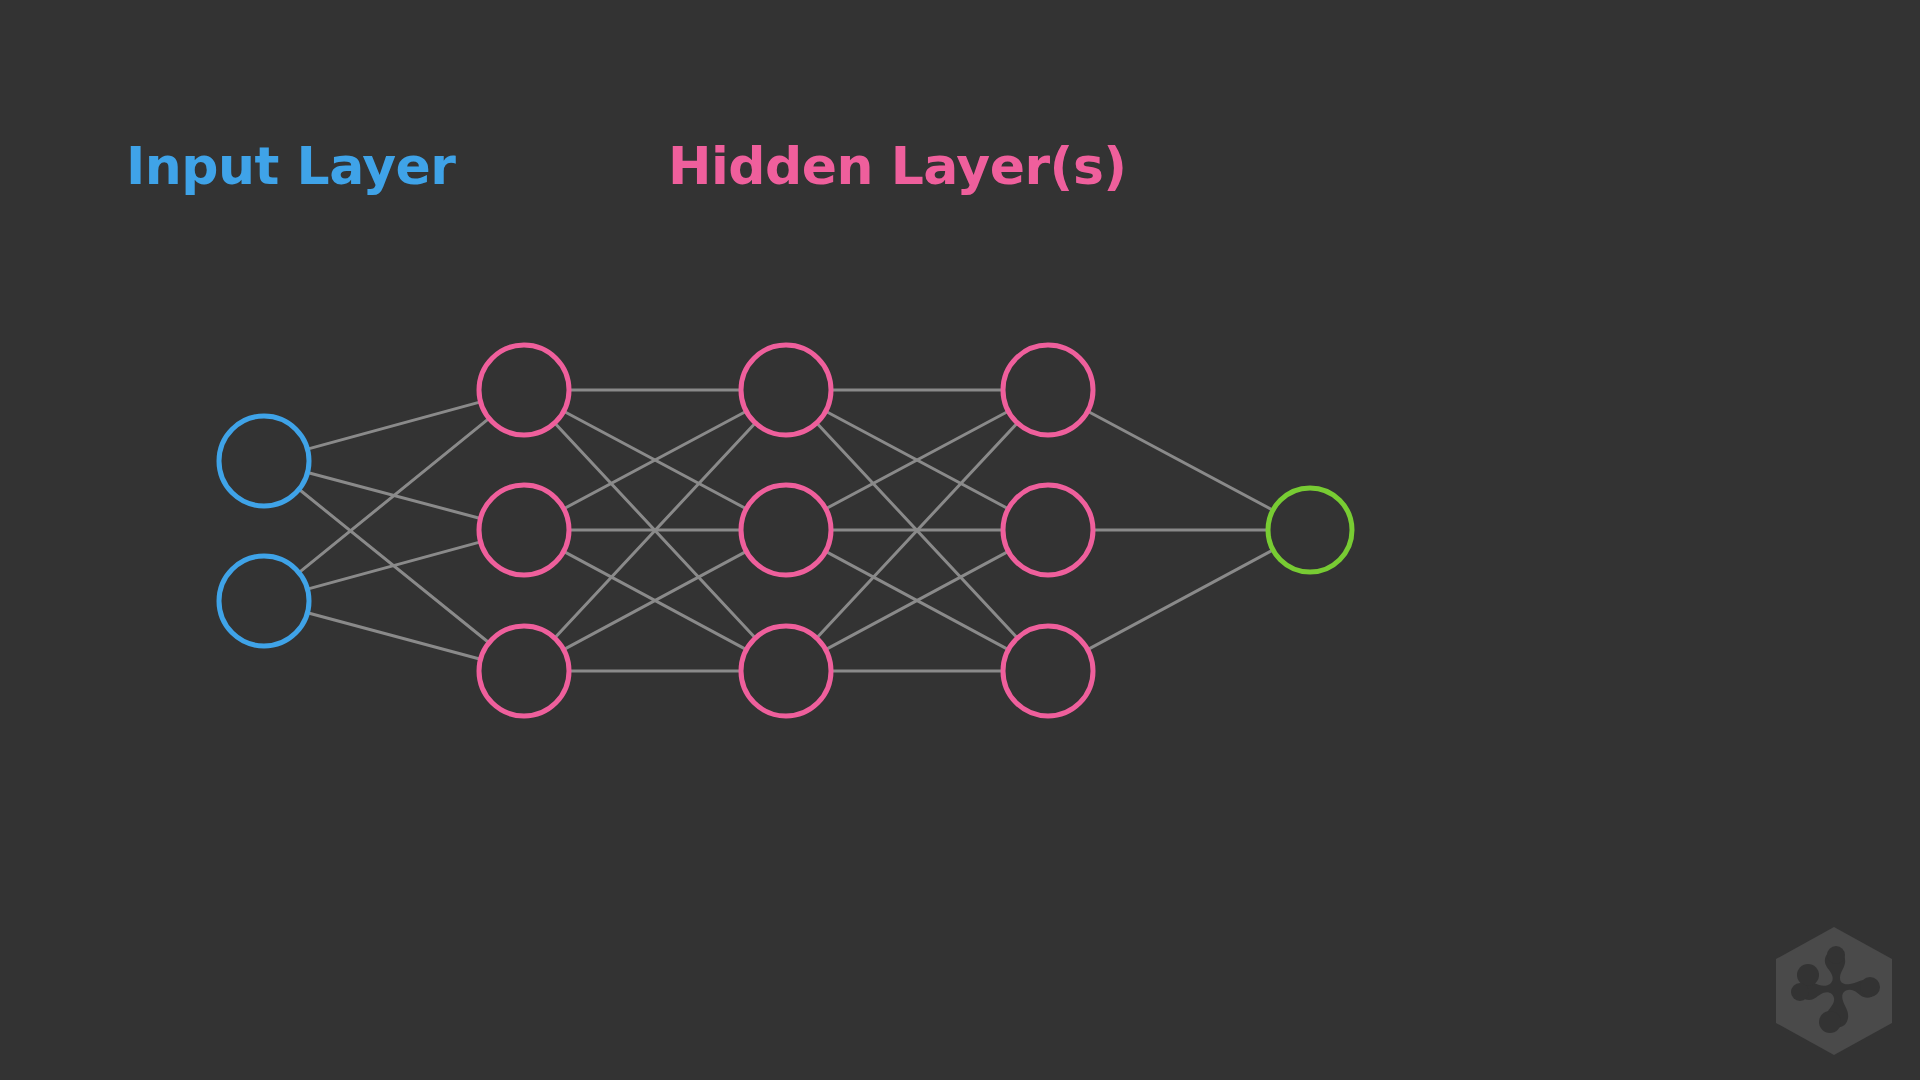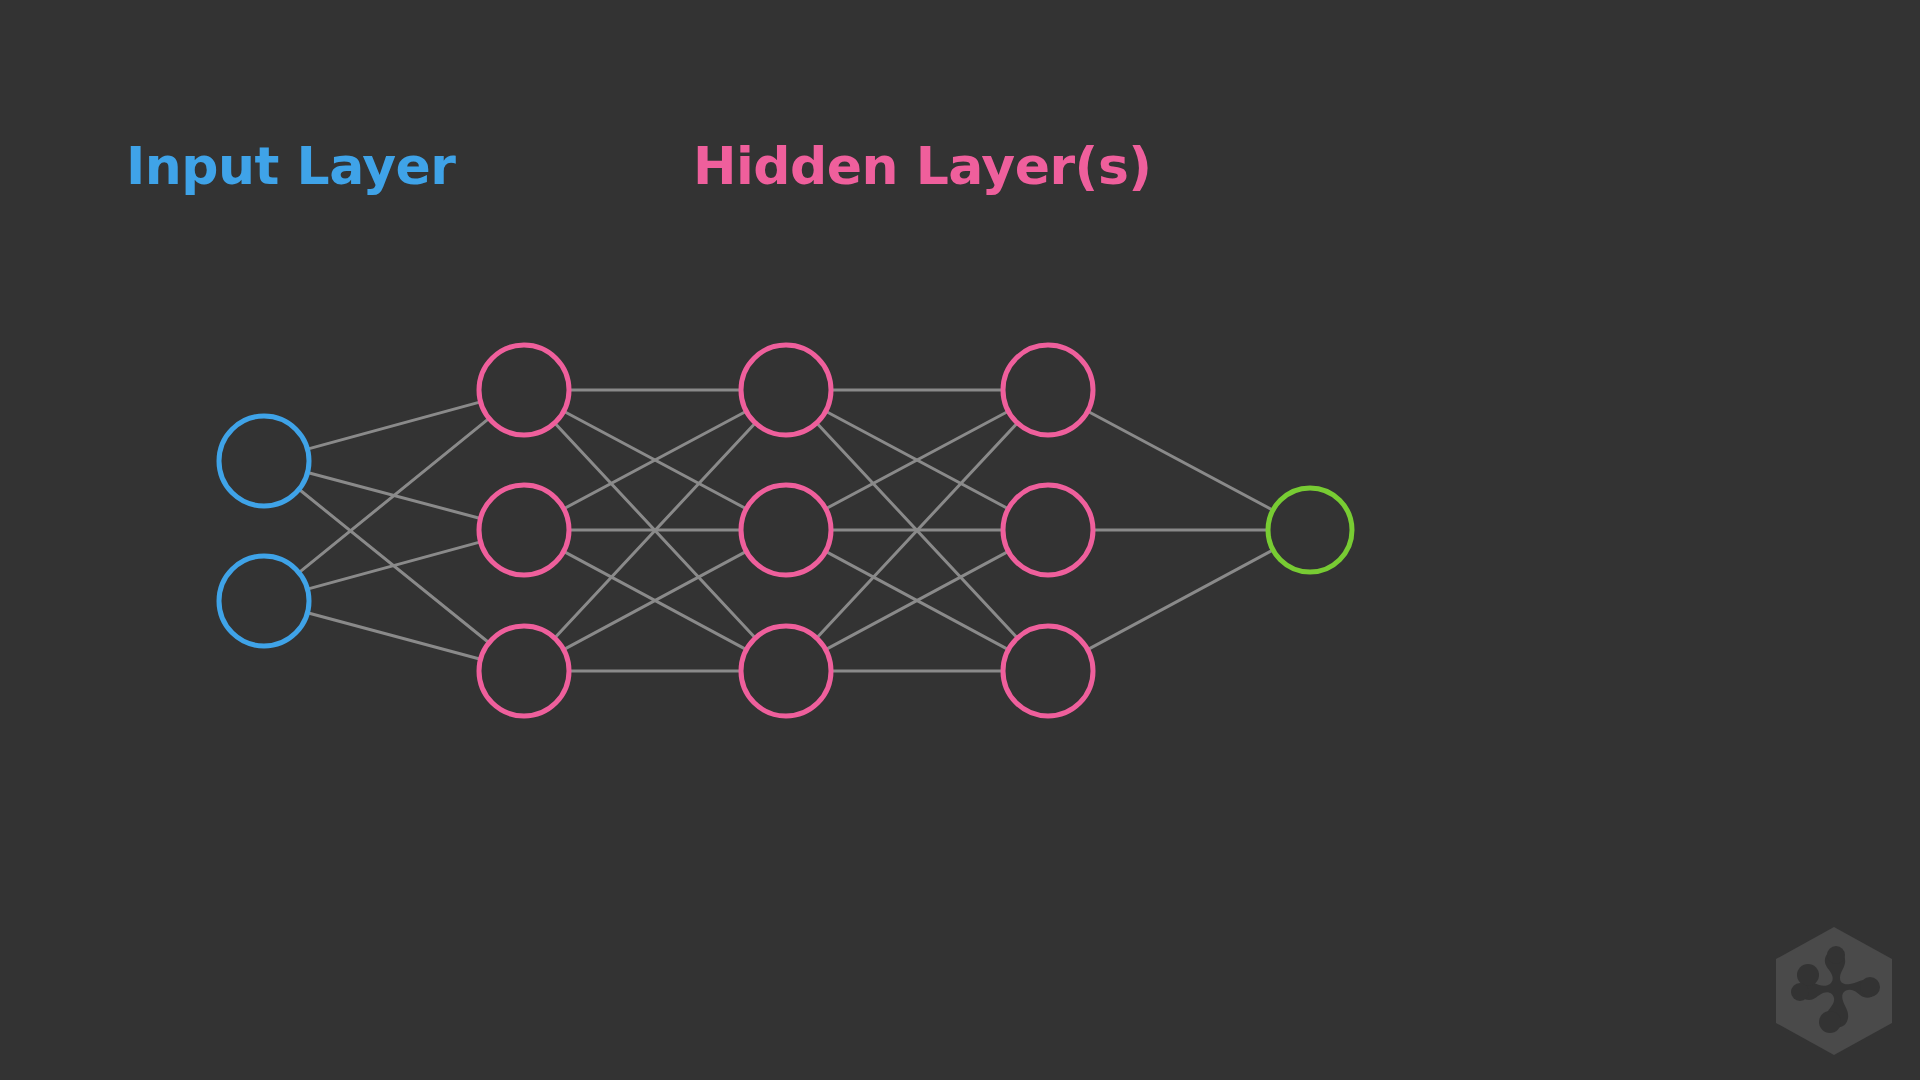--- a/index.html
+++ b/index.html
@@ -28,21 +28,21 @@
     font-family: "DejaVu Sans", sans-serif;
     font-weight: bold;
     font-size: 52px;
     letter-spacing: -0.5px;
     white-space: nowrap;
     line-height: 1;
     user-select: none;
   }
 
   #label-input  { left: 126px; top: 140px; color: #3FA3E8; }
-  #label-hidden { left: 693px; top: 140px; color: #EF5F9C; }
+  #label-hidden { left: 668px; top: 140px; color: #EF5F9C; }
   #label-output { left: 1381px; top: 140px; color: #78CC33; }
 
   #net-svg {
     position: absolute;
     left: 0; top: 0;
     width: 1920px;
     height: 1080px;
   }
 
   #watermark {

